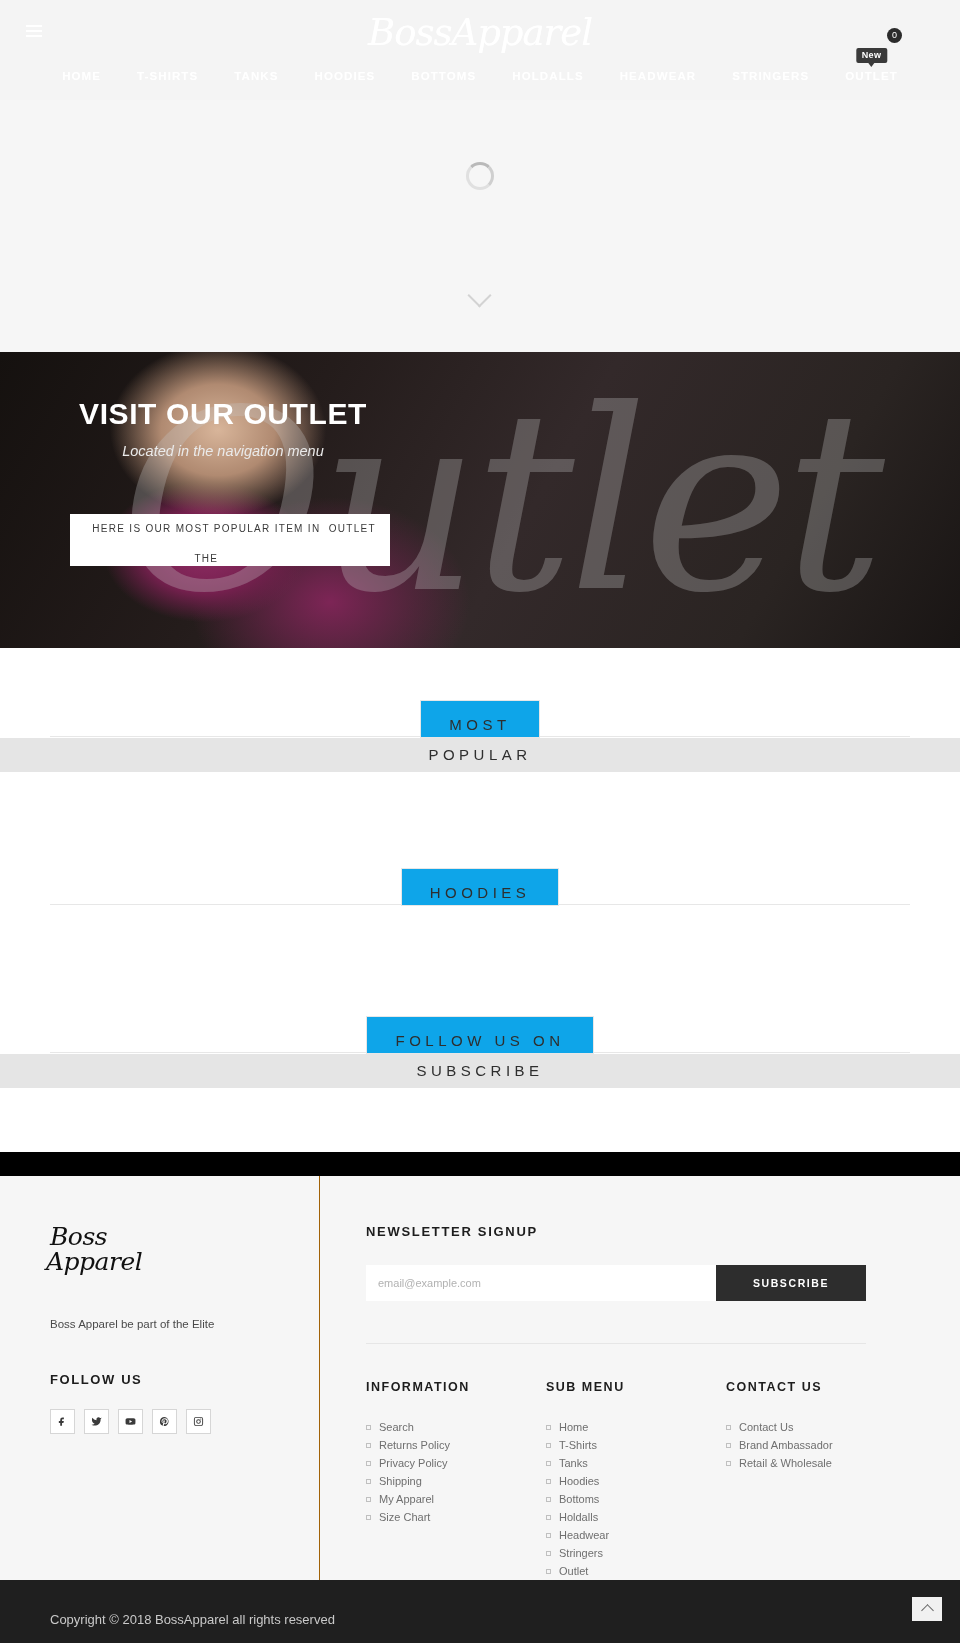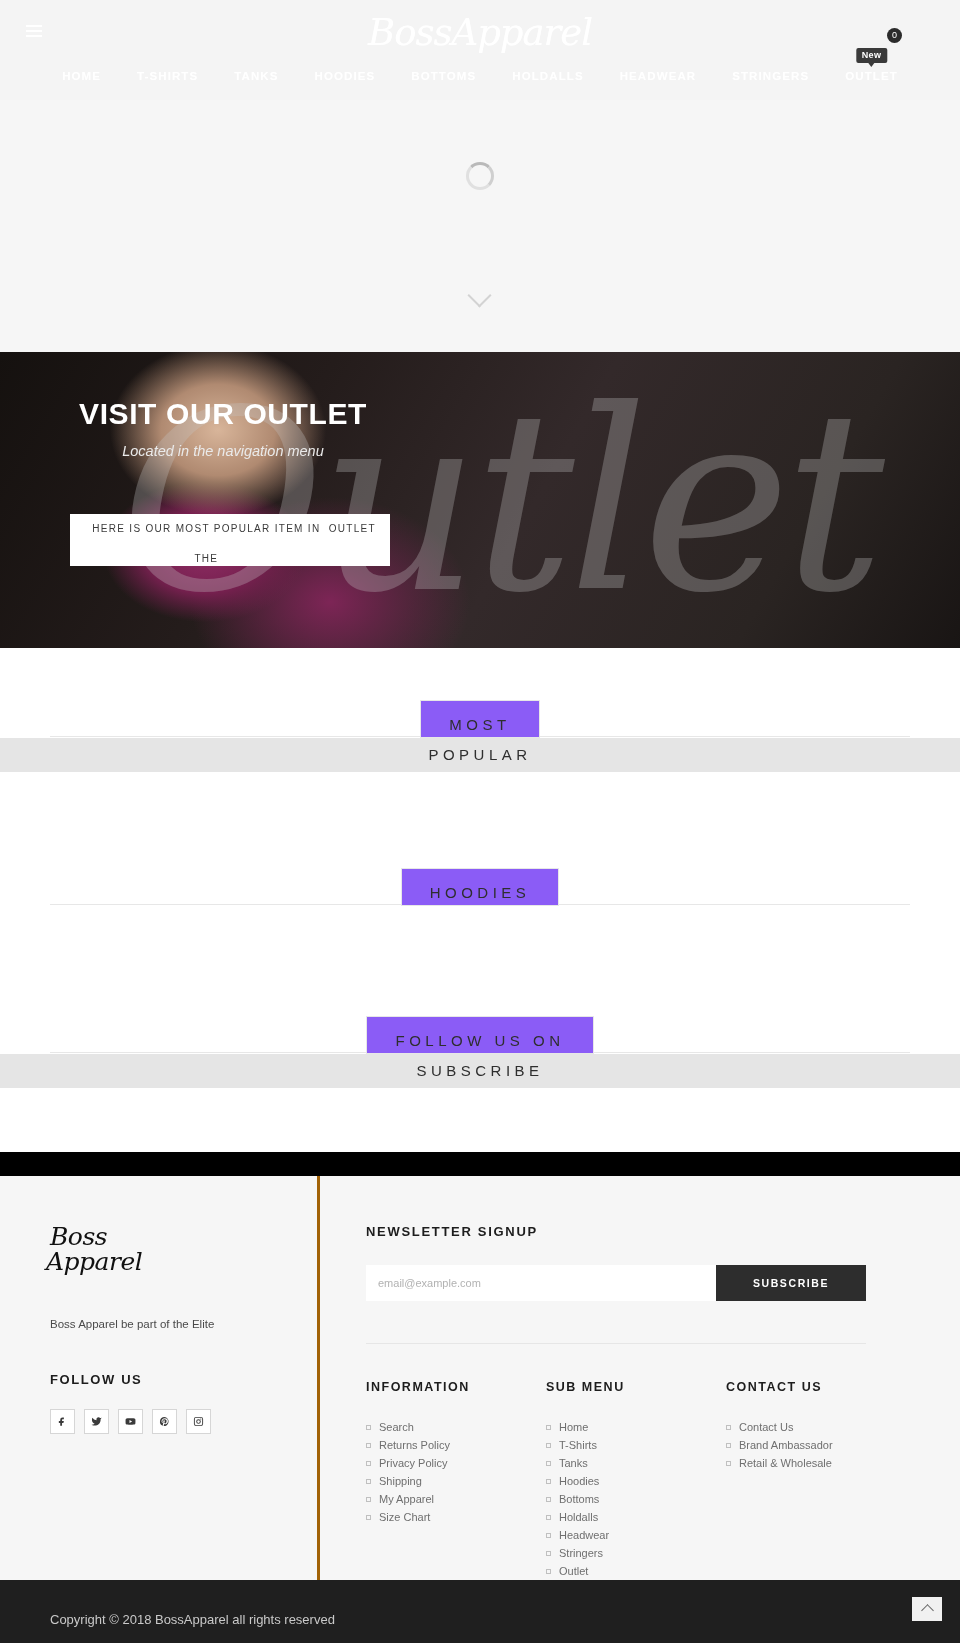--- a/index.html
+++ b/index.html
@@ -244,21 +244,21 @@
     position: absolute;
     left: 50px;
     right: 50px;
     top: 36px;
     height: 1px;
     background: #e7e7e7;
   }
   .sec-head .boxline {
     position: relative;
     display: inline-block;
-    background: #8b5cf6;
+    background: #0ea5e9;
     border: 1px solid #e7e7e7;
     padding: 12px 28px 0;
     z-index: 2;
   }
   .sec-head .t1 {
     display: block;
     font-size: 15px;
     letter-spacing: 4.5px;
     color: #2e2e2e;
     line-height: 24px;
@@ -293,21 +293,21 @@
   }
 
   
   .footer {
     background: #f6f6f6;
     display: flex;
     padding: 0;
   }
   .footer-left {
     width: 320px;
-    border-right: 3px solid #a16207;
+    border-right: 1px solid #a16207;
     padding: 48px 50px 40px;
   }
   .footer-logo {
     font-family: "DejaVu Serif", serif;
     font-style: italic;
     font-size: 25px;
     line-height: 25px;
     color: #111;
     letter-spacing: -0.5px;
     margin-bottom: 44px;

